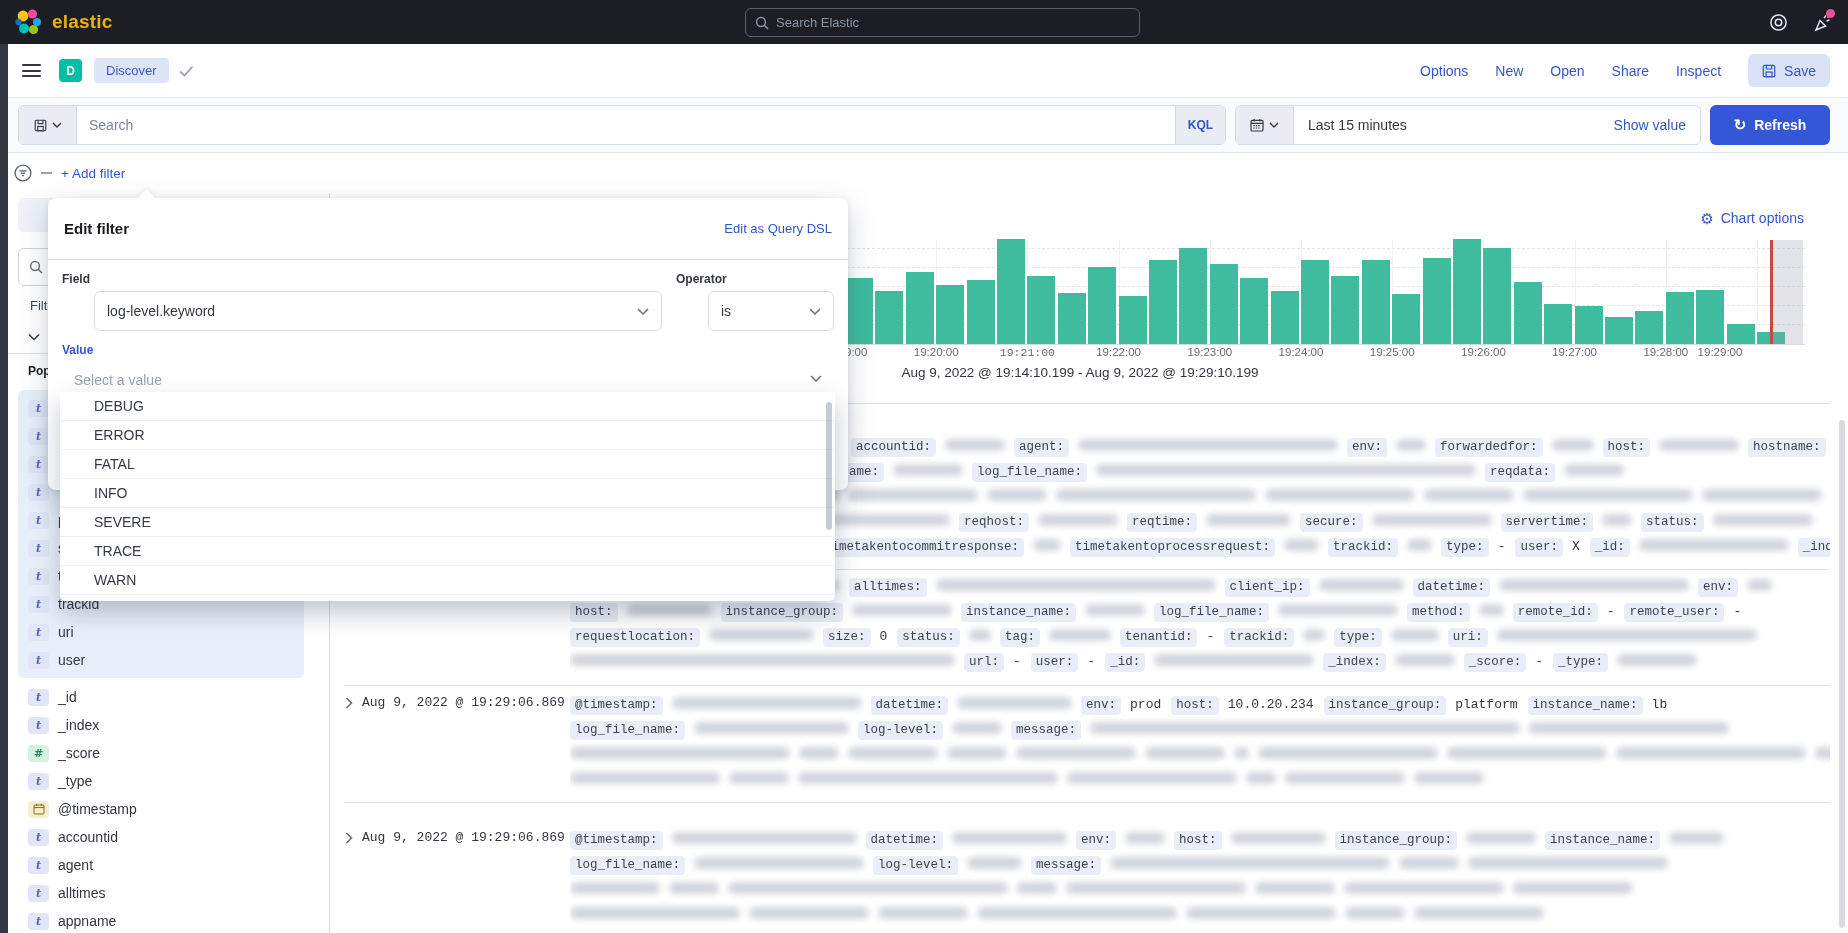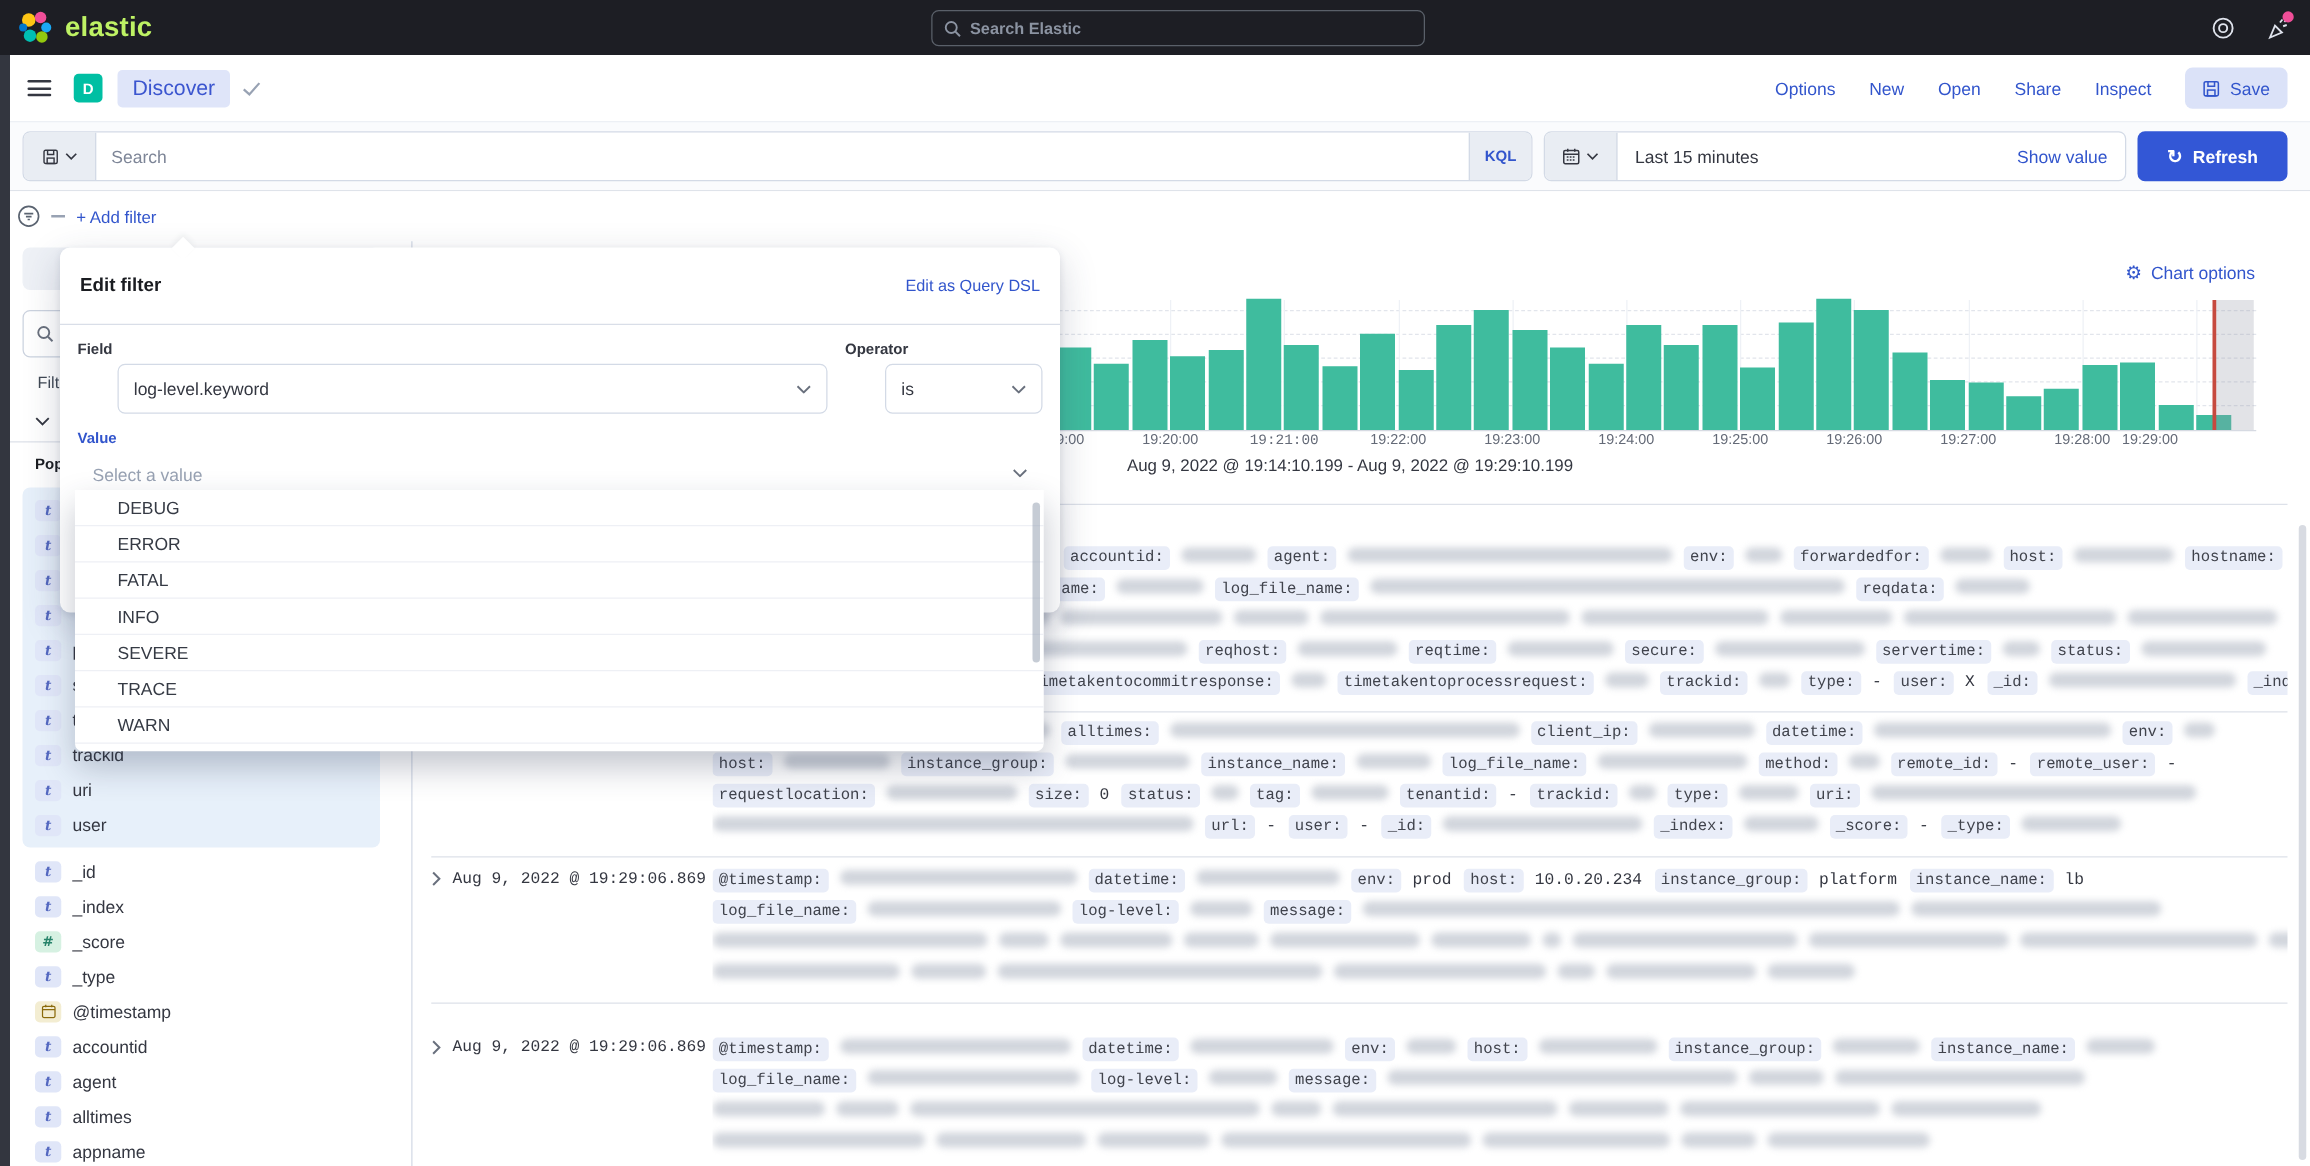--- a/index.html
+++ b/index.html
@@ -5,38 +5,38 @@
 <style>
   * { margin:0; padding:0; box-sizing:border-box; }
   html,body { width:1848px; height:933px; overflow:hidden; background:#fff;
     font-family:"Liberation Sans", sans-serif; color:#343741; }
   .screen { position:relative; width:1848px; height:933px; overflow:hidden; }
 
   
   .top-header { position:absolute; left:0; top:0; width:1848px; height:44px; background:#1d1e24;
     display:flex; align-items:center; }
   .brand { display:flex; align-items:center; gap:10px; padding-left:14px; width:200px; }
-  .brand-name { color:#bef264; font-size:22px; font-weight:600; letter-spacing:.2px; }
+  .brand-name { color:#eab308; font-size:19px; font-weight:600; letter-spacing:.2px; }
   .g-search { position:absolute; left:745px; top:8px; width:395px; height:29px; background:#1d1e24;
     border:1px solid #5a6069; border-radius:6px; display:flex; align-items:center; padding:0 9px; gap:7px; }
   .g-search input { background:transparent; border:none; outline:none; color:#d4dae5; font-size:13px;
-    font-family:"Liberation Sans",sans-serif; width:100%;font-weight:bold; }
+    font-family:"Liberation Sans",sans-serif; width:100%; }
   .g-search input::placeholder { color:#8b93a1; }
   .g-icons { position:absolute; right:16px; top:0; height:44px; display:flex; align-items:center; gap:24px; }
   .g-icon { position:relative; width:20px; height:20px; display:flex; align-items:center; justify-content:center; cursor:pointer; }
   .notif-dot { position:absolute; right:-3px; top:-3px; width:9px; height:9px; border-radius:50%; background:#f04e98; }
 
   
   .toolbar { position:absolute; left:0; top:44px; width:1848px; height:54px; background:#fff;
     border-bottom:1px solid #e8ebf2; display:flex; align-items:center; }
   .hamburger { margin-left:22px; width:19px; height:13px; display:flex; flex-direction:column; justify-content:space-between; cursor:pointer; }
   .hamburger span { height:2px; background:#343741; border-radius:1px; }
   .space-badge { margin-left:18px; width:23px; height:23px; border-radius:4px; background:#00bfa3; color:#fff;
     font-size:12px; font-weight:700; display:flex; align-items:center; justify-content:center; }
-  .crumb { margin-left:12px; background:#dfe5f9; color:#3b55cf; border-radius:4px; font-size:17px;
+  .crumb { margin-left:12px; background:#dfe5f9; color:#3b55cf; border-radius:4px; font-size:13px;
     padding:5px 12px; cursor:pointer; }
   .crumb-check { margin-left:10px; }
   .tb-right { position:absolute; right:18px; display:flex; align-items:center; gap:27px; }
   .tb-link { color:#3255cc; font-size:14px; cursor:pointer; }
   .save-btn { display:flex; align-items:center; gap:8px; background:#dbe2f8; color:#3255cc; font-size:14px;
     border:none; border-radius:6px; height:33px; padding:0 14px; cursor:pointer; font-family:inherit; }
 
   
   .querybar { position:absolute; left:0; top:98px; width:1848px; height:55px; background:#fafbfd;
     border-bottom:1px solid #dfe3ea; display:flex; align-items:center; padding:0 18px; gap:9px; }

